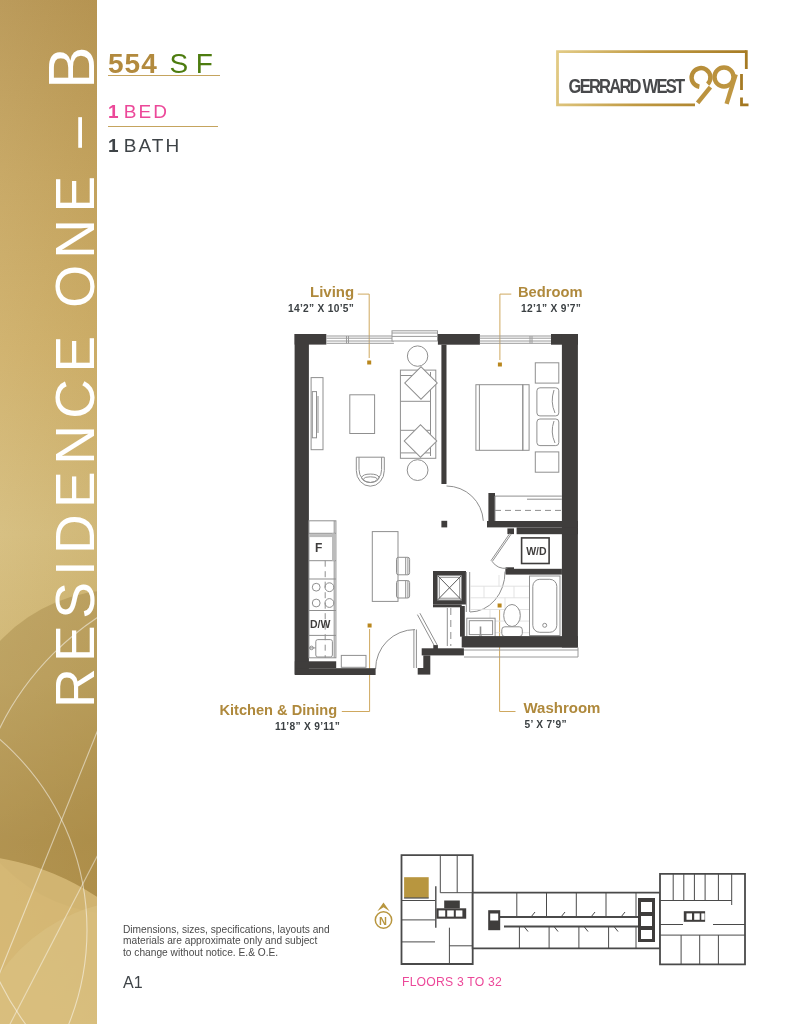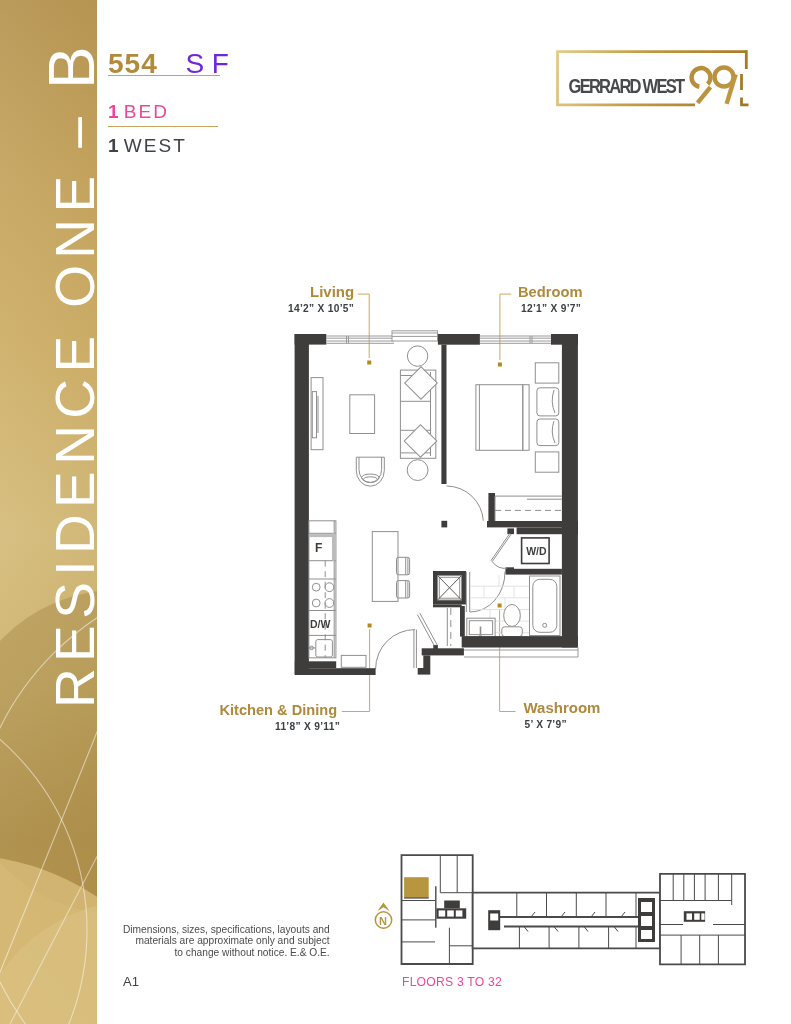--- a/index.html
+++ b/index.html
@@ -24,29 +24,29 @@
   <line x1="8" y1="1028" x2="104" y2="843" stroke="#ffffff" stroke-width="1.1" opacity="0.45"></line>
 </svg>
 
 <div style="position:absolute;left:0;top:0;width:97px;height:1024px;">
   <div style="position:absolute;left:-268px;top:344.5px;width:680px;height:70px;
     transform:rotate(-90deg);transform-origin:center;color:#ffffff;
     font-size:55px;letter-spacing:6.4px;white-space:nowrap;text-align:right;line-height:70px;">RESIDENCE ONE – <span style="font-size:64px;">B</span></div>
 </div>
 </div>
 
-<div class="abs" style="left:108px;top:48px;font-size:28px;font-weight:bold;color:#b28a3e;letter-spacing:1px;">554 <span style="color:#6d28d9;font-weight:normal;letter-spacing:7.5px;margin-left:19px;">SF</span></div>
+<div class="abs" style="left:108px;top:48px;font-size:28px;font-weight:bold;color:#b28a3e;letter-spacing:1px;">554 <span style="color:#4d7c0f;font-weight:normal;letter-spacing:7.5px;margin-left:3px;">SF</span></div>
 
 <div class="abs" style="left:108px;top:75px;width:112px;height:1px;background:#c5a45e;"></div>
 
 <div class="abs" style="left:108px;top:101px;font-size:19px;color:#ec4899;"><b>1</b> <span style="letter-spacing:2px;">BED</span></div>
 
 <div class="abs" style="left:108px;top:126px;width:110px;height:1px;background:#c5a45e;"></div>
 
-<div class="abs" style="left:108px;top:135px;font-size:19px;color:#3e4347;"><b>1</b> <span style="letter-spacing:2px;">WEST</span></div>
+<div class="abs" style="left:108px;top:135px;font-size:19px;color:#3e4347;"><b>1</b> <span style="letter-spacing:2px;">BATH</span></div>
 
 <svg class="abs" style="left:540px;top:40px;" width="220" height="80" viewBox="0 0 220 80">
   <defs>
     <linearGradient id="gold1" gradientUnits="userSpaceOnUse" x1="17" y1="10" x2="208" y2="66">
       <stop offset="0" stop-color="#e3cc87"></stop>
       <stop offset="0.45" stop-color="#c09a43"></stop>
       <stop offset="1" stop-color="#a2761f"></stop>
     </linearGradient>
     <linearGradient id="gold2" gradientUnits="userSpaceOnUse" x1="150" y1="25" x2="200" y2="66">
       <stop offset="0" stop-color="#b58c38"></stop>
@@ -431,17 +431,17 @@
     <line x1="660" y1="935.1" x2="745" y2="935.1" stroke-width="1"></line>
 
     <rect x="683.8" y="911.2" width="21.3" height="10.6" fill="#3f3d3c" stroke="none"></rect>
     <rect x="686.5" y="913.4" width="5.5" height="6.4" fill="#ffffff" stroke="none"></rect>
     <rect x="694.2" y="913.4" width="5.5" height="6.4" fill="#ffffff" stroke="none"></rect>
     <rect x="701.3" y="913.4" width="3.3" height="6.4" fill="#ffffff" stroke="none"></rect>
   </g>
   </g>
 </svg>
 
-<div class="abs" style="left:123px;top:924px;font-size:10.2px;line-height:11.4px;color:#4b4b4b;text-align:right;">Dimensions, sizes, specifications, layouts and<br>materials are approximate only and subject<br>to change without notice. E.&amp; O.E.</div>
-
-<div class="abs" style="left:123px;top:974px;font-size:13px;color:#3e4347;">A1</div>
+<div class="abs" style="left:123px;top:924px;font-size:10.2px;line-height:11.4px;color:#4b4b4b;">Dimensions, sizes, specifications, layouts and<br>materials are approximate only and subject<br>to change without notice. E.&amp; O.E.</div>
+
+<div class="abs" style="left:123px;top:974px;font-size:16px;color:#3e4347;">A1</div>
 
 <div class="abs" style="left:402px;top:975px;font-size:12.2px;letter-spacing:0.2px;color:#ec4899;">FLOORS 3 TO 32</div>
 
 </body></html>

